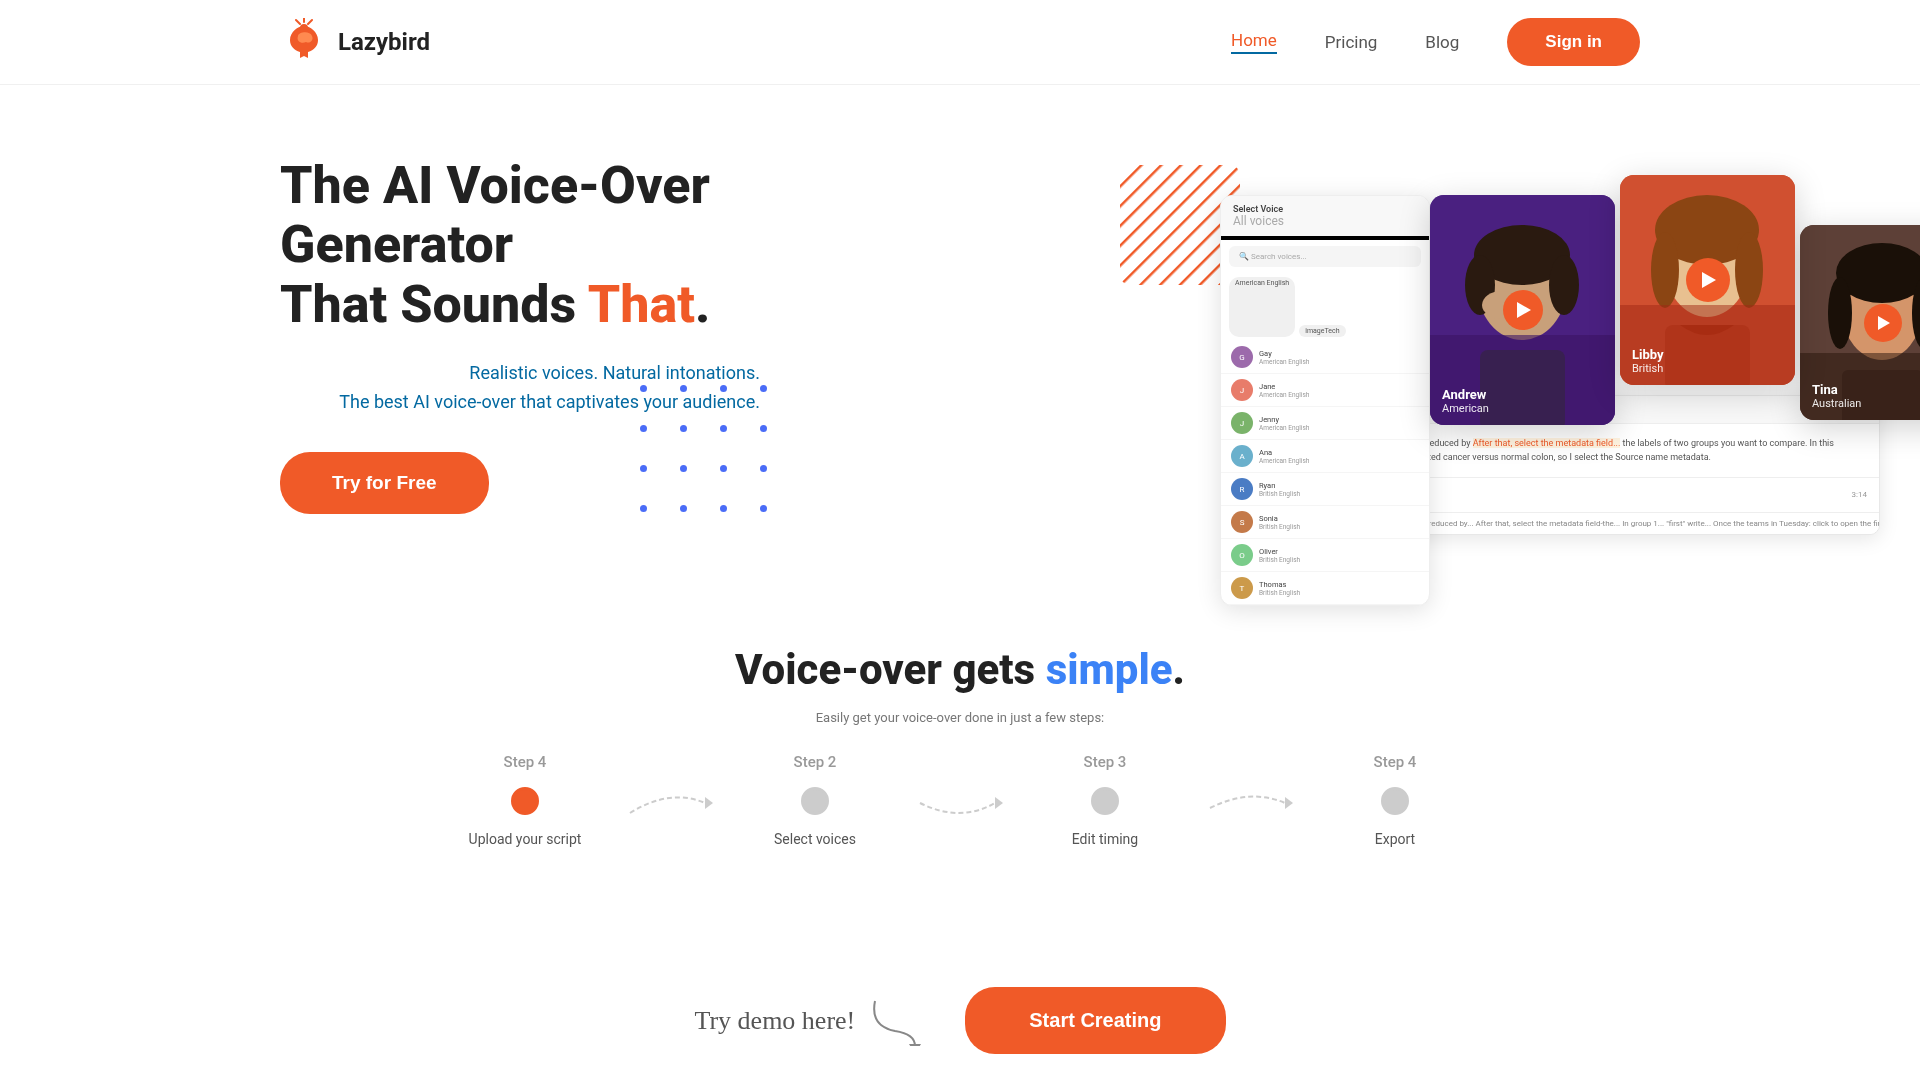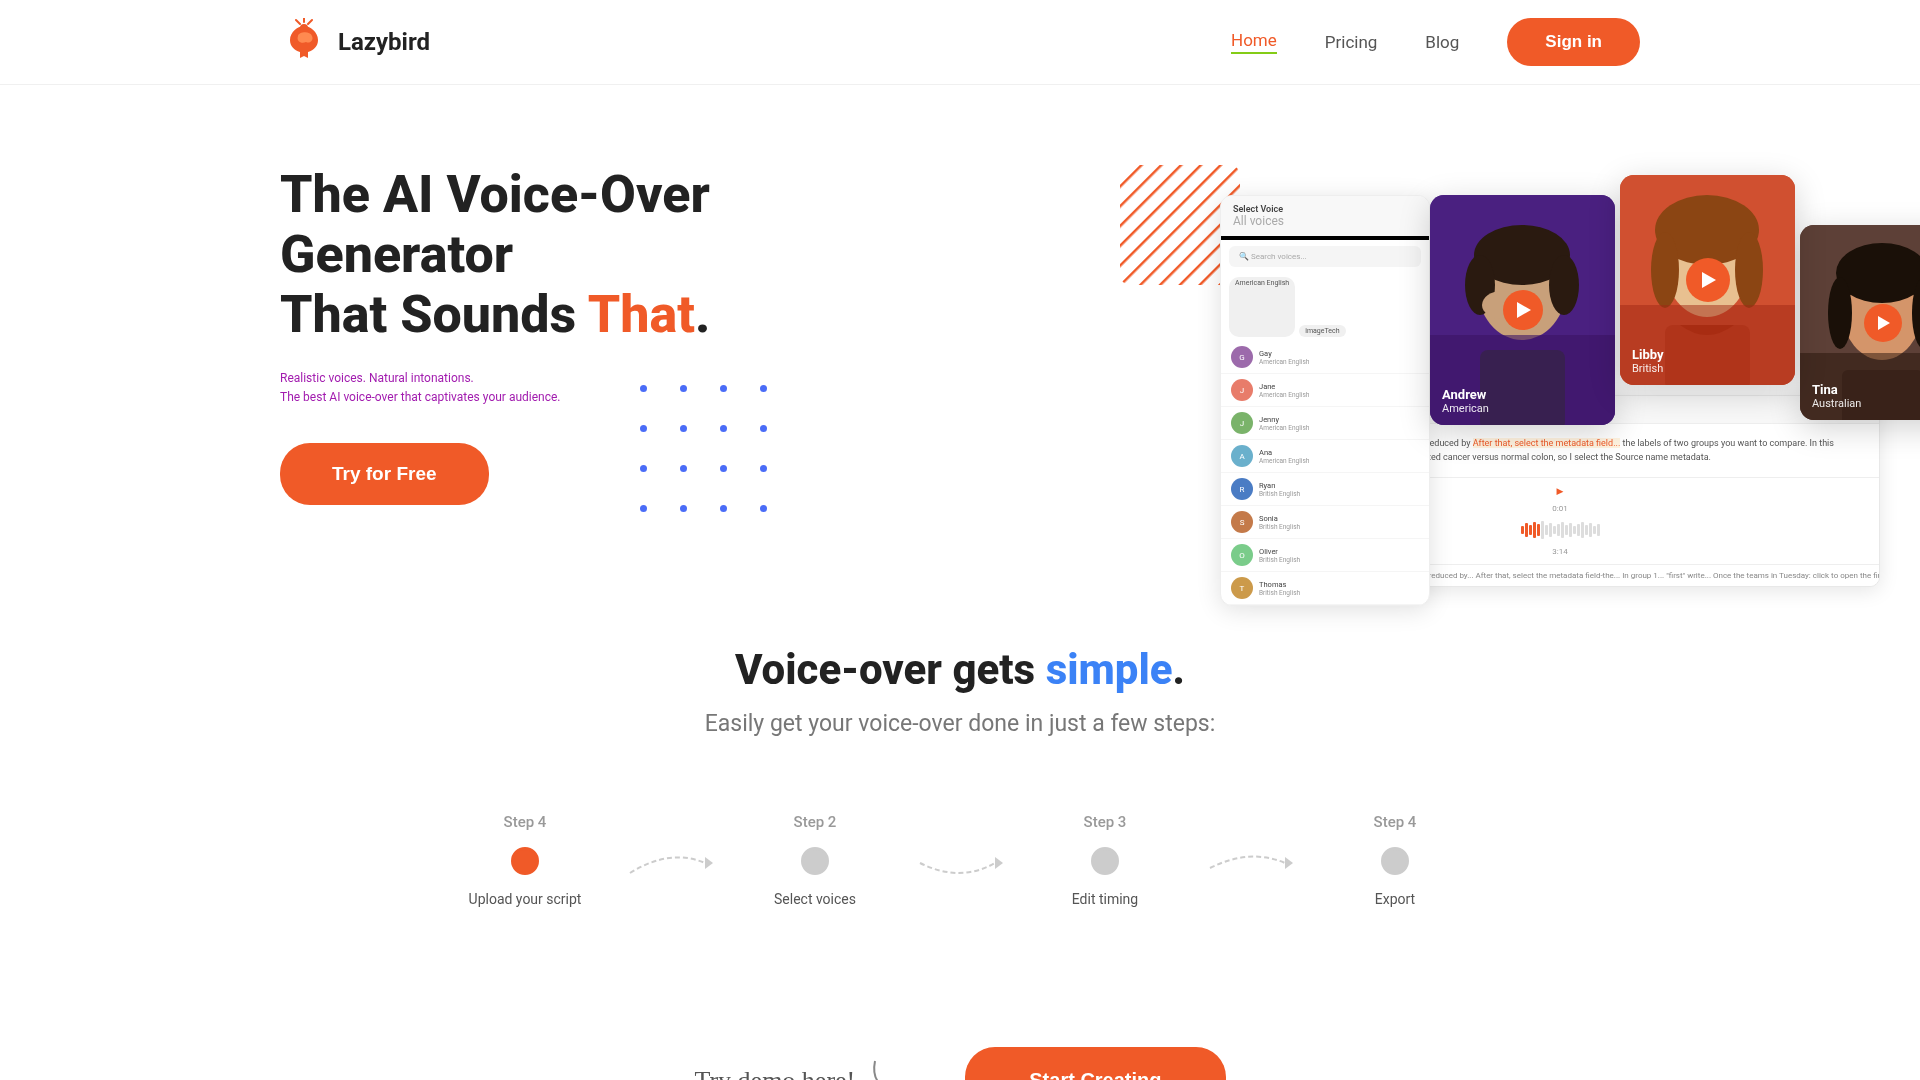--- a/index.html
+++ b/index.html
@@ -43,21 +43,21 @@
       gap: 48px;
     }
     .nav-link {
       font-size: 17px;
       color: #555;
       text-decoration: none;
       cursor: pointer;
     }
     .nav-link.active {
       color: #f05a28;
-      border-bottom: 2px solid #84cc16;
+      border-bottom: 2px solid #0369a1;
       padding-bottom: 2px;
     }
     .signin-btn {
       background: #f05a28;
       color: #fff;
       border: none;
       border-radius: 30px;
       padding: 14px 38px;
       font-size: 17px;
       font-weight: 600;
@@ -80,24 +80,25 @@
       font-size: 52px;
       font-weight: 800;
       color: #222;
       line-height: 1.15;
       margin-bottom: 24px;
     }
     .hero-title .highlight {
       color: #f05a28;
     }
     .hero-subtitle {
-      font-size: 12px;
-      color: #a21caf;
+      font-size: 18px;
+      color: #0369a1;
       line-height: 1.6;
       margin-bottom: 36px;
+      text-align: right;
     }
     .try-btn {
       background: #f05a28;
       color: #fff;
       border: none;
       border-radius: 30px;
       padding: 20px 52px;
       font-size: 19px;
       font-weight: 700;
       cursor: pointer;
@@ -270,21 +271,20 @@
       color: #f05a28;
     }
     .editor-waveform {
       padding: 8px 12px;
       display: flex;
       align-items: center;
       gap: 8px;
       border-top: 1px solid #eee;
       font-size: 8px;
       color: #999;
-      flex-direction: column;
     }
     .waveform-bars {
       display: flex;
       align-items: center;
       gap: 1px;
       flex: 1;
     }
     .waveform-bar {
       background: #ddd;
       width: 3px;
@@ -308,23 +308,23 @@
       padding: 80px 280px 60px;
     }
     .section-title {
       font-size: 42px;
       font-weight: 800;
       color: #222;
       margin-bottom: 16px;
     }
     .section-title .orange { color: #3b82f6; }
     .section-subtitle {
-      font-size: 23px;
+      font-size: 13px;
       color: #777;
-      margin-bottom: 76px;
+      margin-bottom: 28px;
     }
 
     
     .steps-row {
       display: flex;
       align-items: flex-start;
       justify-content: center;
       gap: 0;
       margin-bottom: 60px;
       position: relative;

